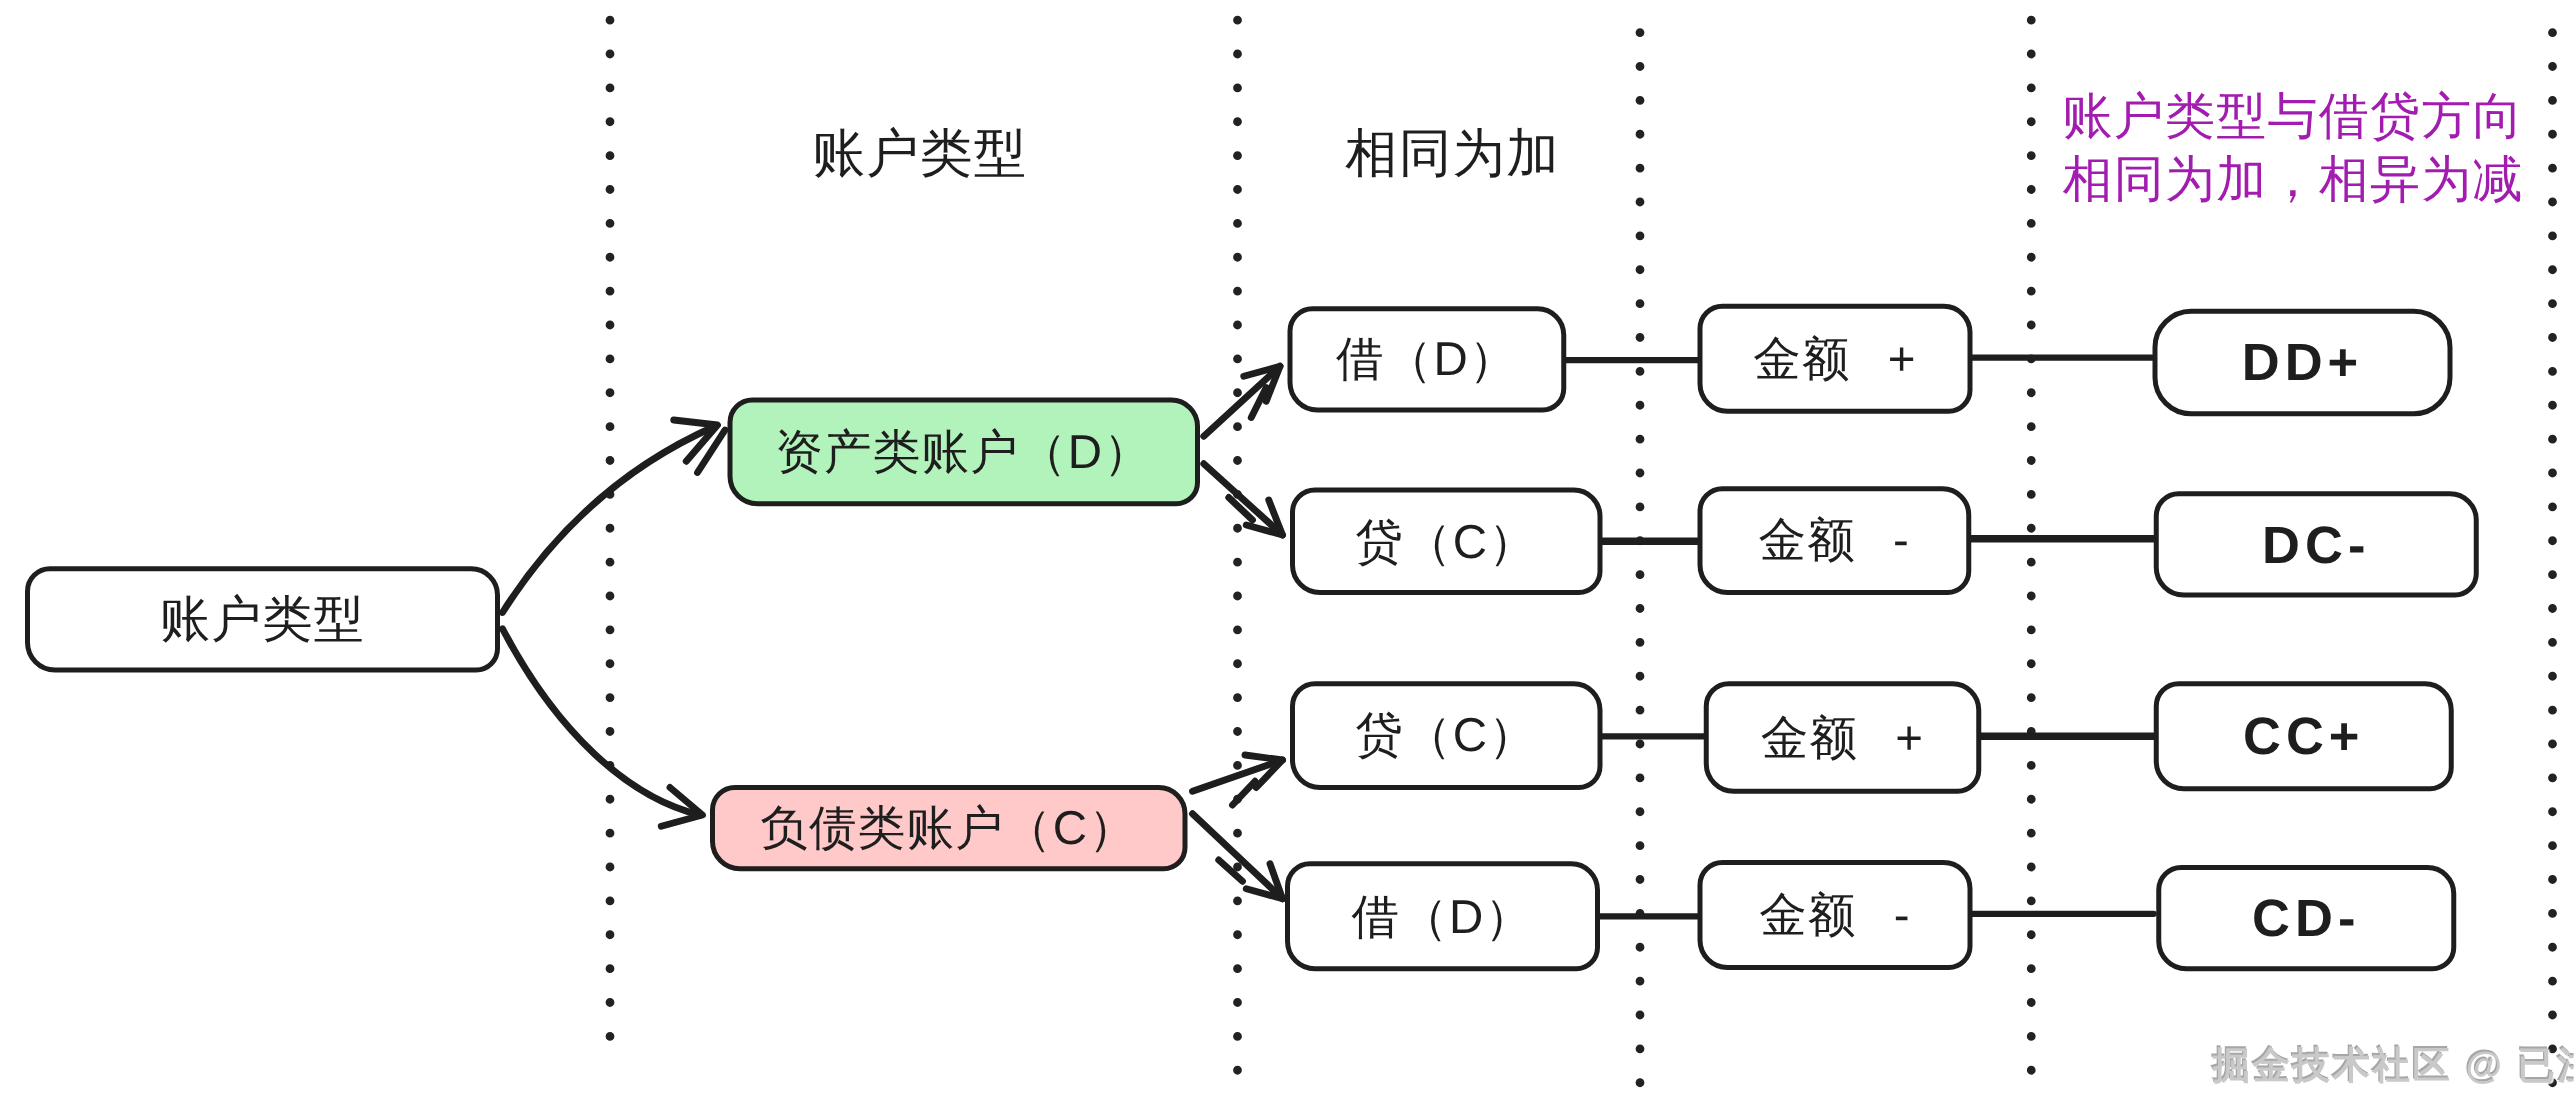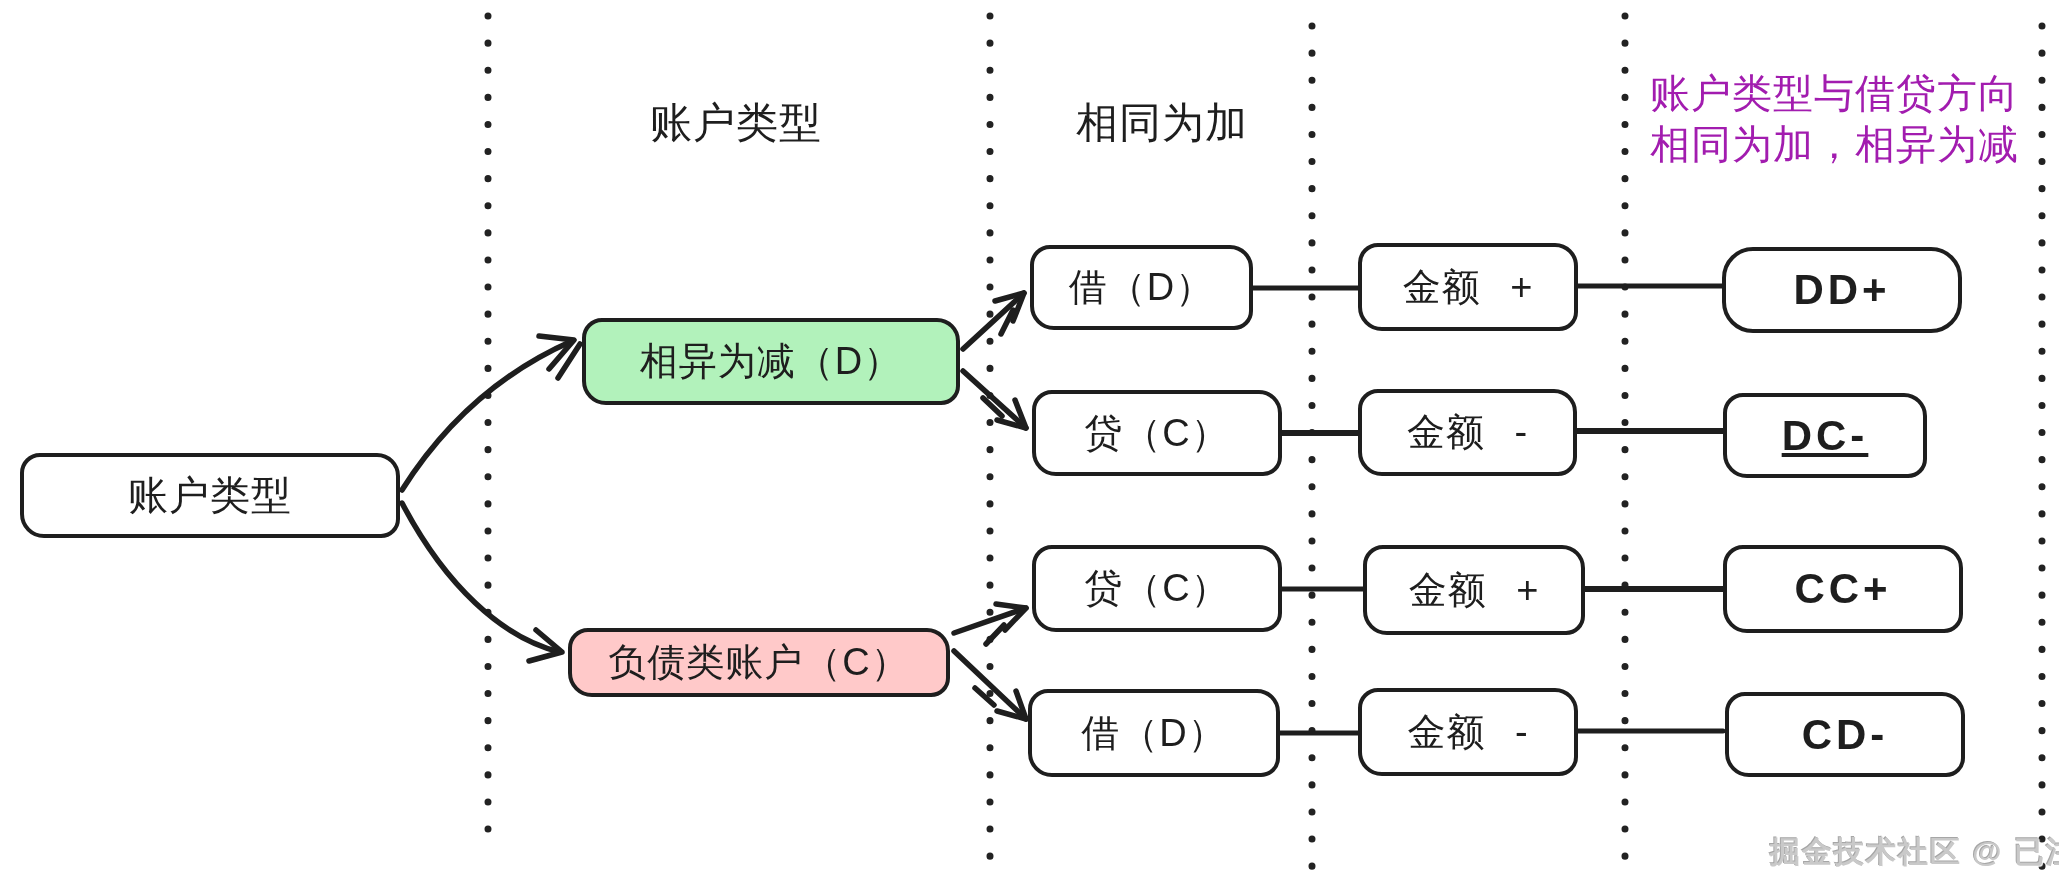--- a/index.html
+++ b/index.html
@@ -112,30 +112,30 @@
 
   <div class="hdr" style="left:650px;top:95px;">账户类型</div>
   <div class="hdr" style="left:1076px;top:95px;">相同为加</div>
   <div class="hdr4" style="left:1650px;top:68px;">
     <div>账户类型与借贷方向</div>
     <div>相同为加，相异为减</div>
   </div>
 
   <div class="node root-node" style="left:20px;top:453px;width:380px;height:85px;">账户类型</div>
 
-  <div class="node green" style="left:582px;top:318px;width:378px;height:87px;">相异为减（D）</div>
+  <div class="node green" style="left:582px;top:318px;width:378px;height:87px;">资产类账户（D）</div>
   <div class="node pink" style="left:568px;top:628px;width:382px;height:69px;">负债类账户（C）</div>
 
   <div class="node" style="left:1030px;top:245px;width:223px;height:85px;">借（D）</div>
   <div class="node amount" style="left:1358px;top:243px;width:220px;height:88px;">金额 +</div>
   <div class="node result" style="left:1722px;top:247px;width:240px;height:86px;border-radius:31px;">DD+</div>
 
   <div class="node" style="left:1032px;top:390px;width:250px;height:86px;">贷（C）</div>
   <div class="node amount" style="left:1358px;top:389px;width:219px;height:87px;">金额 -</div>
-  <div class="node result" style="left:1723px;top:393px;width:204px;height:85px;text-decoration:underline;">DC-</div>
+  <div class="node result" style="left:1723px;top:393px;width:260px;height:85px;">DC-</div>
 
   <div class="node" style="left:1032px;top:545px;width:250px;height:87px;">贷（C）</div>
   <div class="node amount" style="left:1363px;top:545px;width:222px;height:90px;">金额 +</div>
   <div class="node result" style="left:1723px;top:545px;width:240px;height:88px;">CC+</div>
 
   <div class="node" style="left:1028px;top:689px;width:252px;height:88px;">借（D）</div>
   <div class="node amount" style="left:1358px;top:688px;width:220px;height:88px;">金额 -</div>
   <div class="node result" style="left:1725px;top:692px;width:240px;height:85px;">CD-</div>
 
   <div id="watermark">掘金技术社区 @ 已注销</div>

